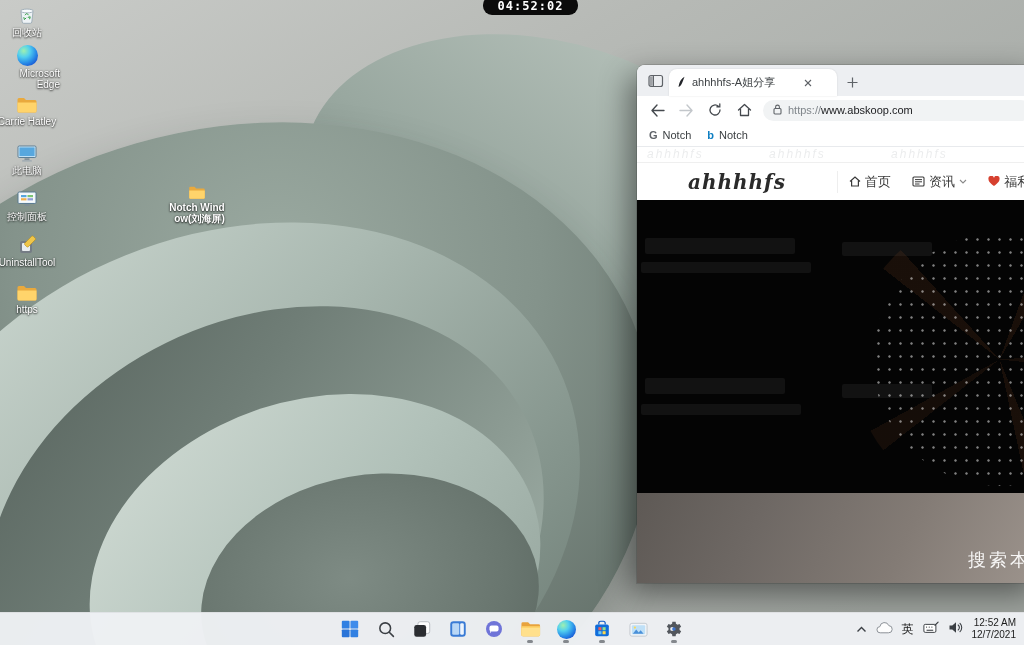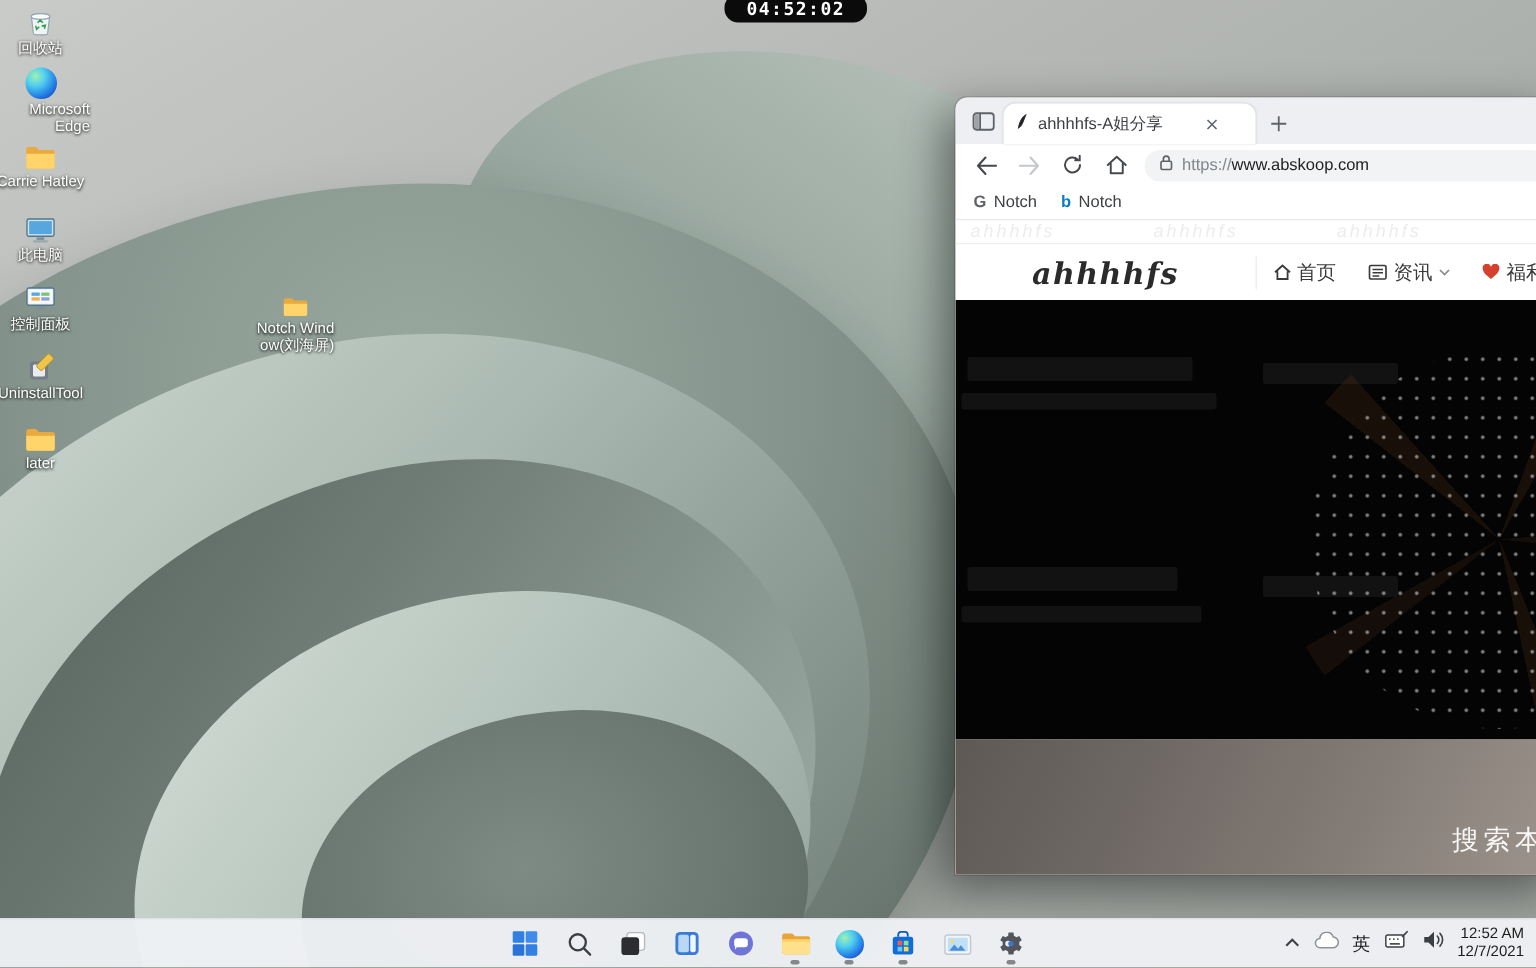--- a/index.html
+++ b/index.html
@@ -195,24 +195,24 @@
     <div class="lb" style="word-break:normal;">UninstallTool</div>
   </div>
 
   <div class="dicon" style="left:-6px; top:280px;">
     <div class="ig">
       <svg width="22" height="18" viewBox="0 0 22 18">
           <path d="M1.5 3.5 q0-1.5 1.5-1.5 h5 l2 2 h9 q1.5 0 1.5 1.5 v9.5 q0 1.5 -1.5 1.5 h-16 q-1.5 0 -1.5 -1.5 z" fill="#e9a93d"></path>
           <path d="M1.5 6.5 h19 v8.5 q0 1.5 -1.5 1.5 h-16 q-1.5 0 -1.5 -1.5 z" fill="#ffd46b"></path>
         </svg>
     </div>
-    <div class="lb">later</div>
-  </div>
-
-  <div class="dicon" style="left:164px; top:196px;">
+    <div class="lb">https</div>
+  </div>
+
+  <div class="dicon" style="left:164px; top:184px;font-weight:bold;">
     <div class="ig" style="height:16px;">
       <svg width="18" height="15" viewBox="0 0 22 18">
           <path d="M1.5 3.5 q0-1.5 1.5-1.5 h5 l2 2 h9 q1.5 0 1.5 1.5 v9.5 q0 1.5 -1.5 1.5 h-16 q-1.5 0 -1.5 -1.5 z" fill="#e9a93d"></path>
           <path d="M1.5 6.5 h19 v8.5 q0 1.5 -1.5 1.5 h-16 q-1.5 0 -1.5 -1.5 z" fill="#ffd46b"></path>
         </svg>
     </div>
     <div class="lb">
       <span>Notch Wind</span><br>
       <span>ow(刘海屏)</span>
     </div>

